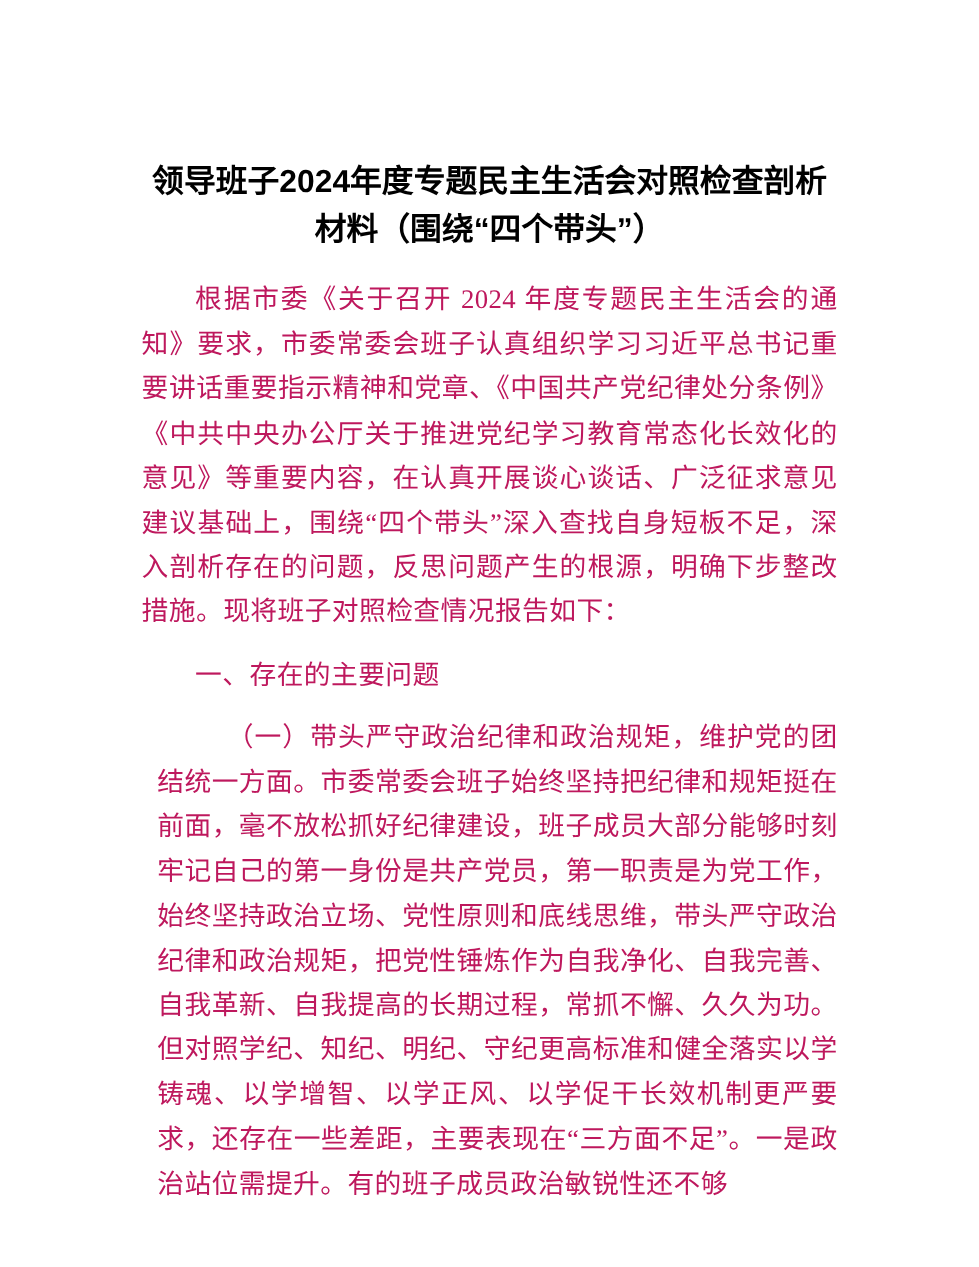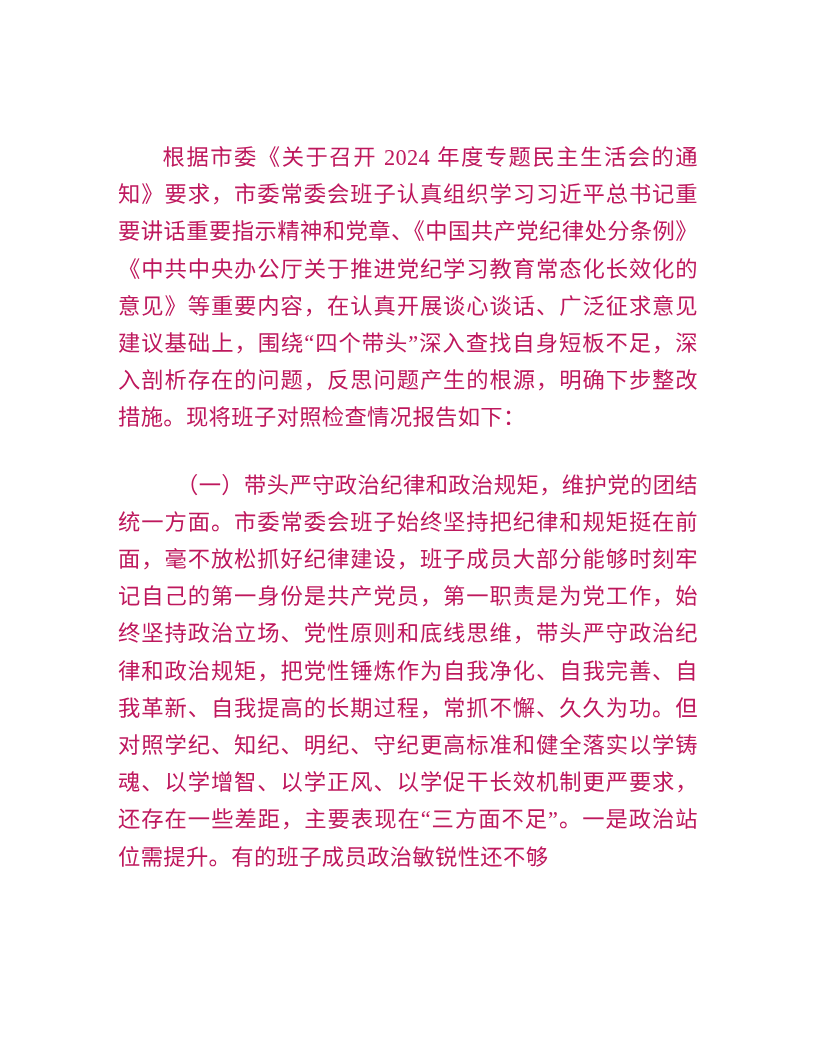--- a/index.html
+++ b/index.html
@@ -50,42 +50,45 @@
     word-break: break-all;
     letter-spacing: 0.35px;
   }
 
   .para.indent2 {
     text-indent: 2em;
   }
 
   .para.indent3 {
     text-indent: 2.6em;
+    margin-left: 13px;
   }
 
   .spacer-sm {
     height: 8px;
   }
 
   .spacer-md {
     height: 15px;
   }
 </style>
 </head>
 <body>
 
 <div class="page">
   <div class="page-body">
 
+    <h1 class="doc-title">领导班子2024年度专题民主生活会对照检查剖析材料（围绕“四个带头”）</h1>
 
     <div class="spacer-sm"></div>
 
     <p class="para indent2">根据市委《关于召开 2024 年度专题民主生活会的通知》要求，市委常委会班子认真组织学习习近平总书记重要讲话重要指示精神和党章、《中国共产党纪律处分条例》《中共中央办公厅关于推进党纪学习教育常态化长效化的意见》等重要内容，在认真开展谈心谈话、广泛征求意见建议基础上，围绕“四个带头”深入查找自身短板不足，深入剖析存在的问题，反思问题产生的根源，明确下步整改措施。现将班子对照检查情况报告如下：</p>
 
     <div class="spacer-md"></div>
 
+    <p class="para indent2">一、存在的主要问题</p>
 
     <div class="spacer-md"></div>
 
     <p class="para indent3">（一）带头严守政治纪律和政治规矩，维护党的团结统一方面。市委常委会班子始终坚持把纪律和规矩挺在前面，毫不放松抓好纪律建设，班子成员大部分能够时刻牢记自己的第一身份是共产党员，第一职责是为党工作，始终坚持政治立场、党性原则和底线思维，带头严守政治纪律和政治规矩，把党性锤炼作为自我净化、自我完善、自我革新、自我提高的长期过程，常抓不懈、久久为功。但对照学纪、知纪、明纪、守纪更高标准和健全落实以学铸魂、以学增智、以学正风、以学促干长效机制更严要求，还存在一些差距，主要表现在“三方面不足”。一是政治站位需提升。有的班子成员政治敏锐性还不够</p>
 
   </div>
 </div>
 
 </body></html>

